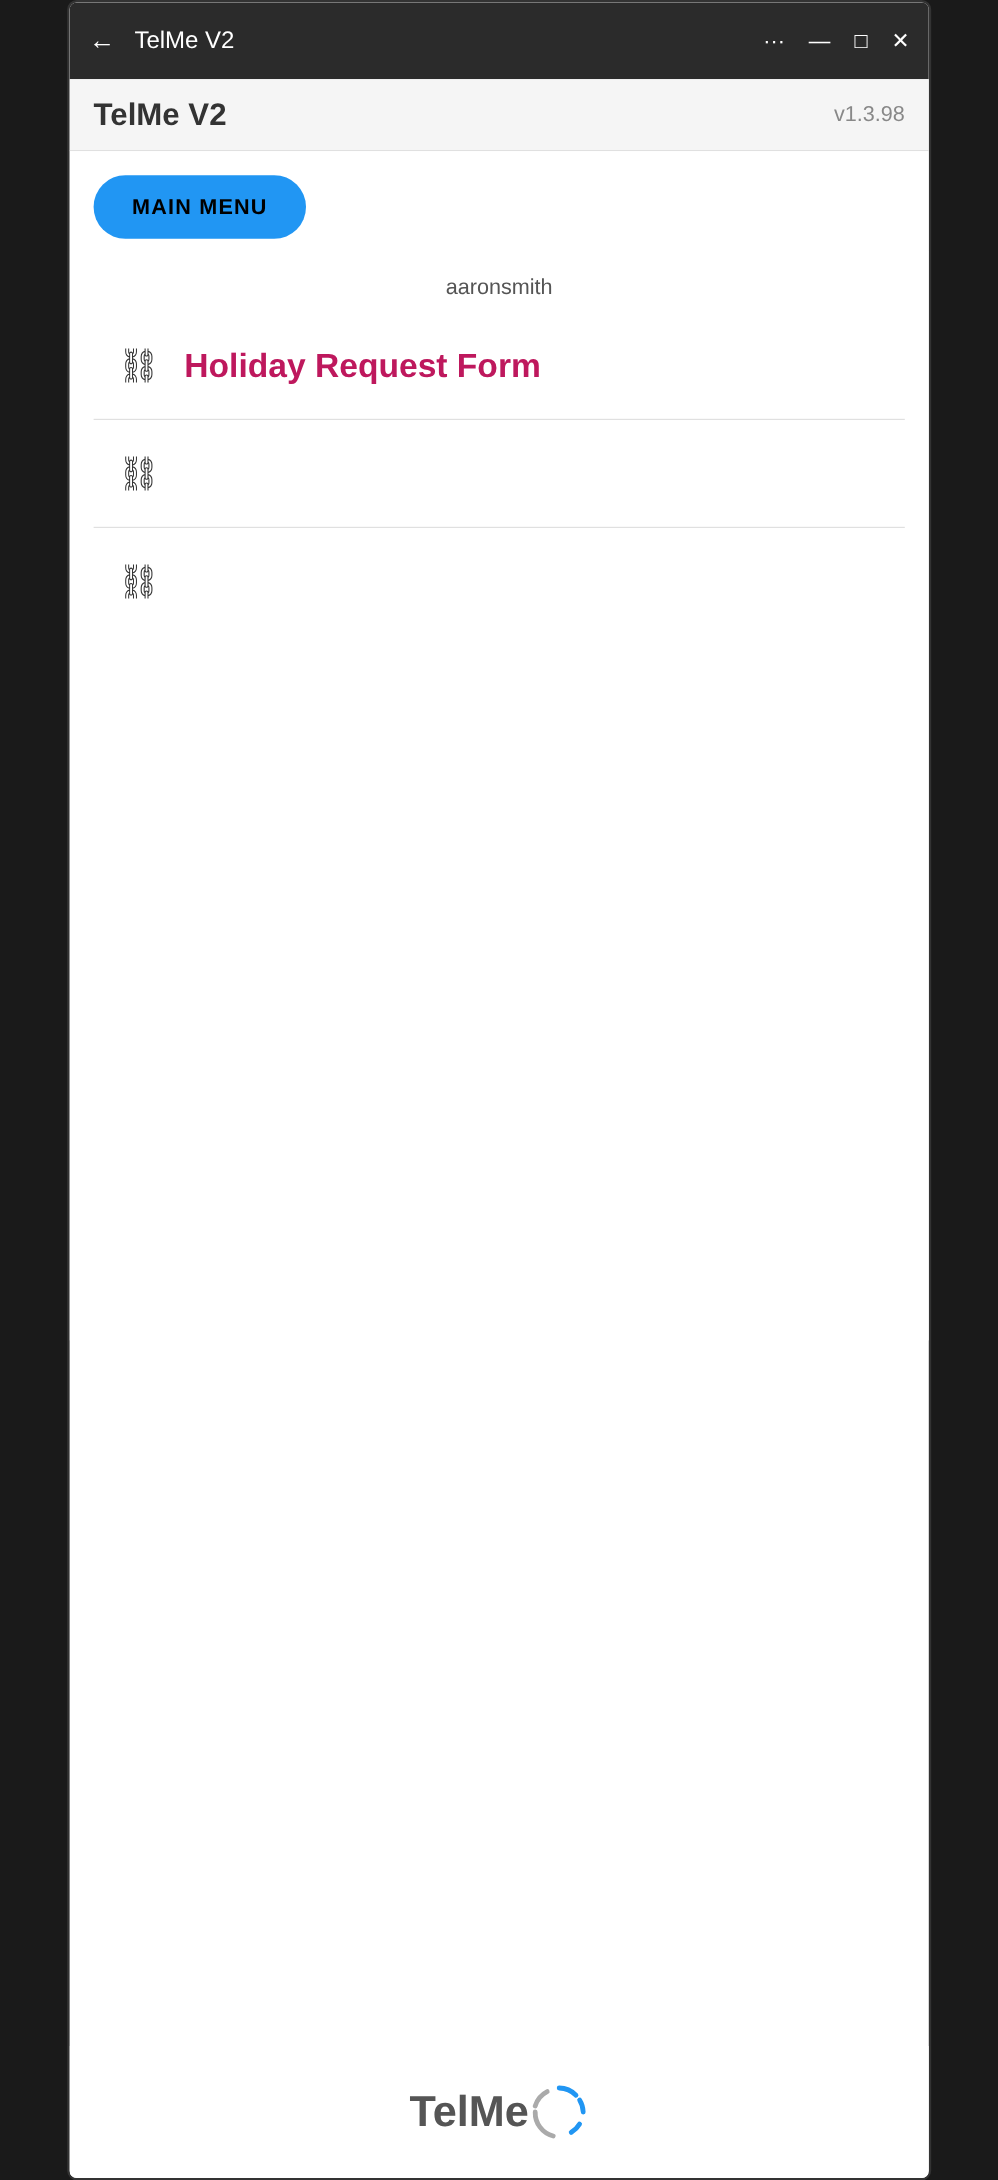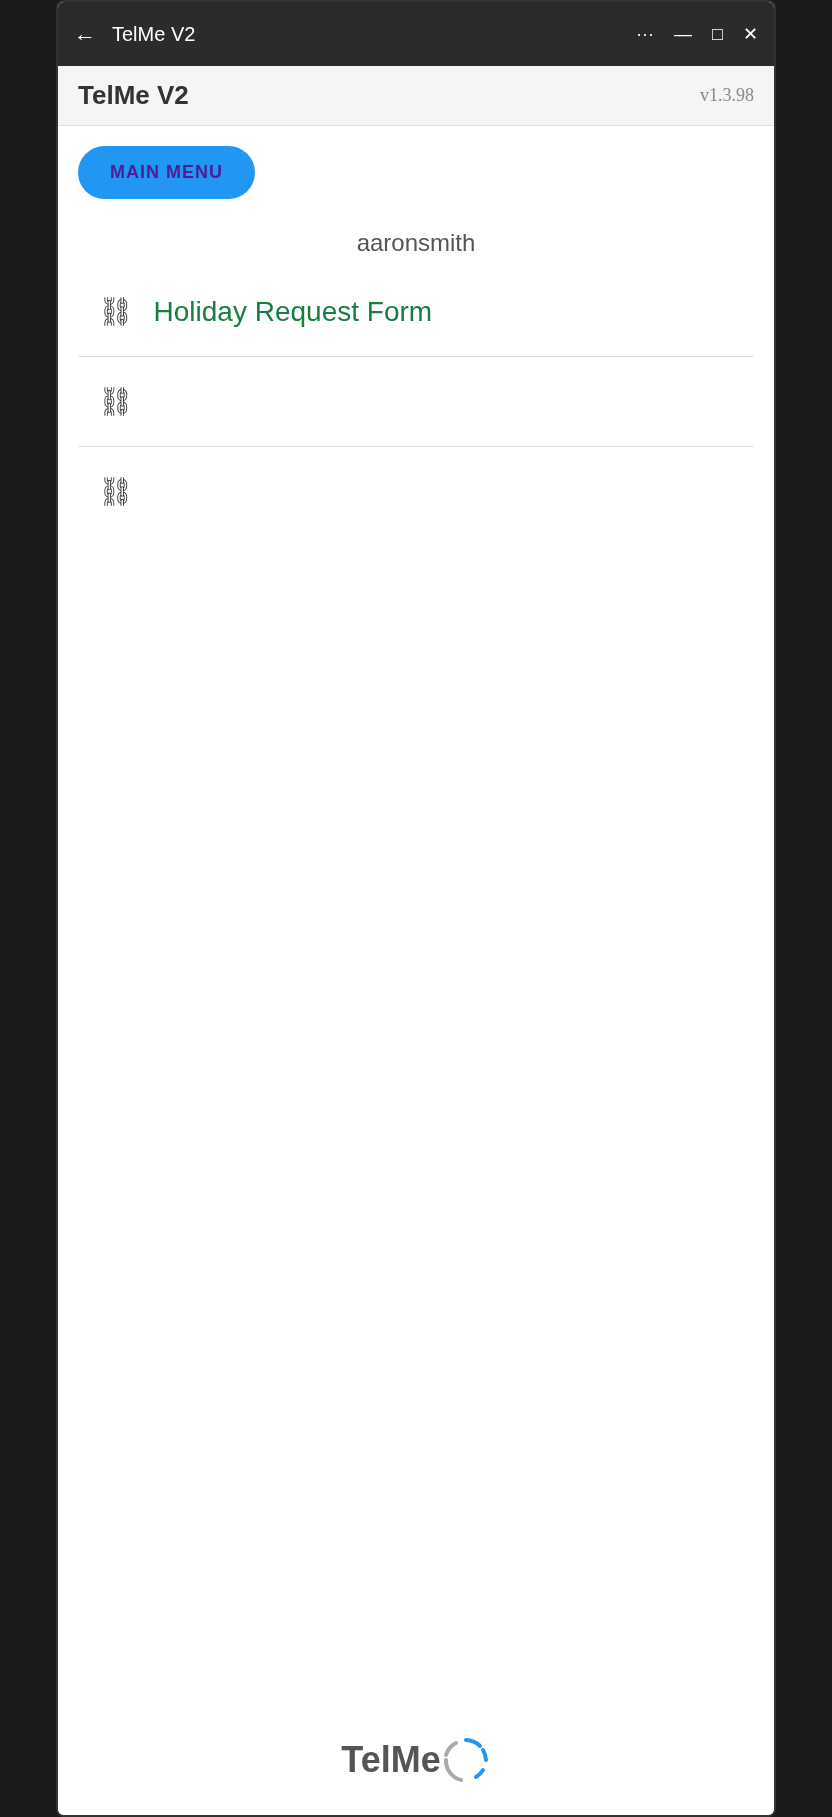--- a/index.html
+++ b/index.html
@@ -80,51 +80,50 @@
 
     .app-name {
       font-size: 26px;
       font-weight: 600;
       color: #333333;
     }
 
     .app-version {
       font-size: 18px;
       color: #888888;
-      font-family: Liberation Serif, serif;
     }
 
     
     .main-menu-section {
       padding: 20px 20px 10px 20px;
       background: #ffffff;
     }
 
     .main-menu-btn {
       background: #2196F3;
-      color: #4c1d95;
+      color: #000000;
       border: none;
       border-radius: 30px;
       padding: 16px 32px;
       font-size: 18px;
       font-weight: 700;
       letter-spacing: 1px;
       cursor: pointer;
       text-transform: uppercase;
     }
 
     
     .username-section {
       text-align: center;
       padding: 20px 20px 10px 20px;
       background: #ffffff;
     }
 
     .username-text {
-      font-size: 24px;
+      font-size: 18px;
       color: #555555;
       font-weight: 400;
     }
 
     
     .menu-items {
       padding: 0 20px;
       background: #ffffff;
       flex: 1;
     }
@@ -144,22 +143,22 @@
 
     .link-icon {
       font-size: 28px;
       color: #333333;
       margin-right: 20px;
       flex-shrink: 0;
     }
 
     .menu-item-label {
       font-size: 28px;
-      color: #15803d;
-      font-weight: 400;
+      color: #be185d;
+      font-weight: 700;
     }
 
     
     .bottom-logo {
       padding: 30px 20px;
       display: flex;
       justify-content: center;
       align-items: center;
       background: #ffffff;
       margin-top: auto;

